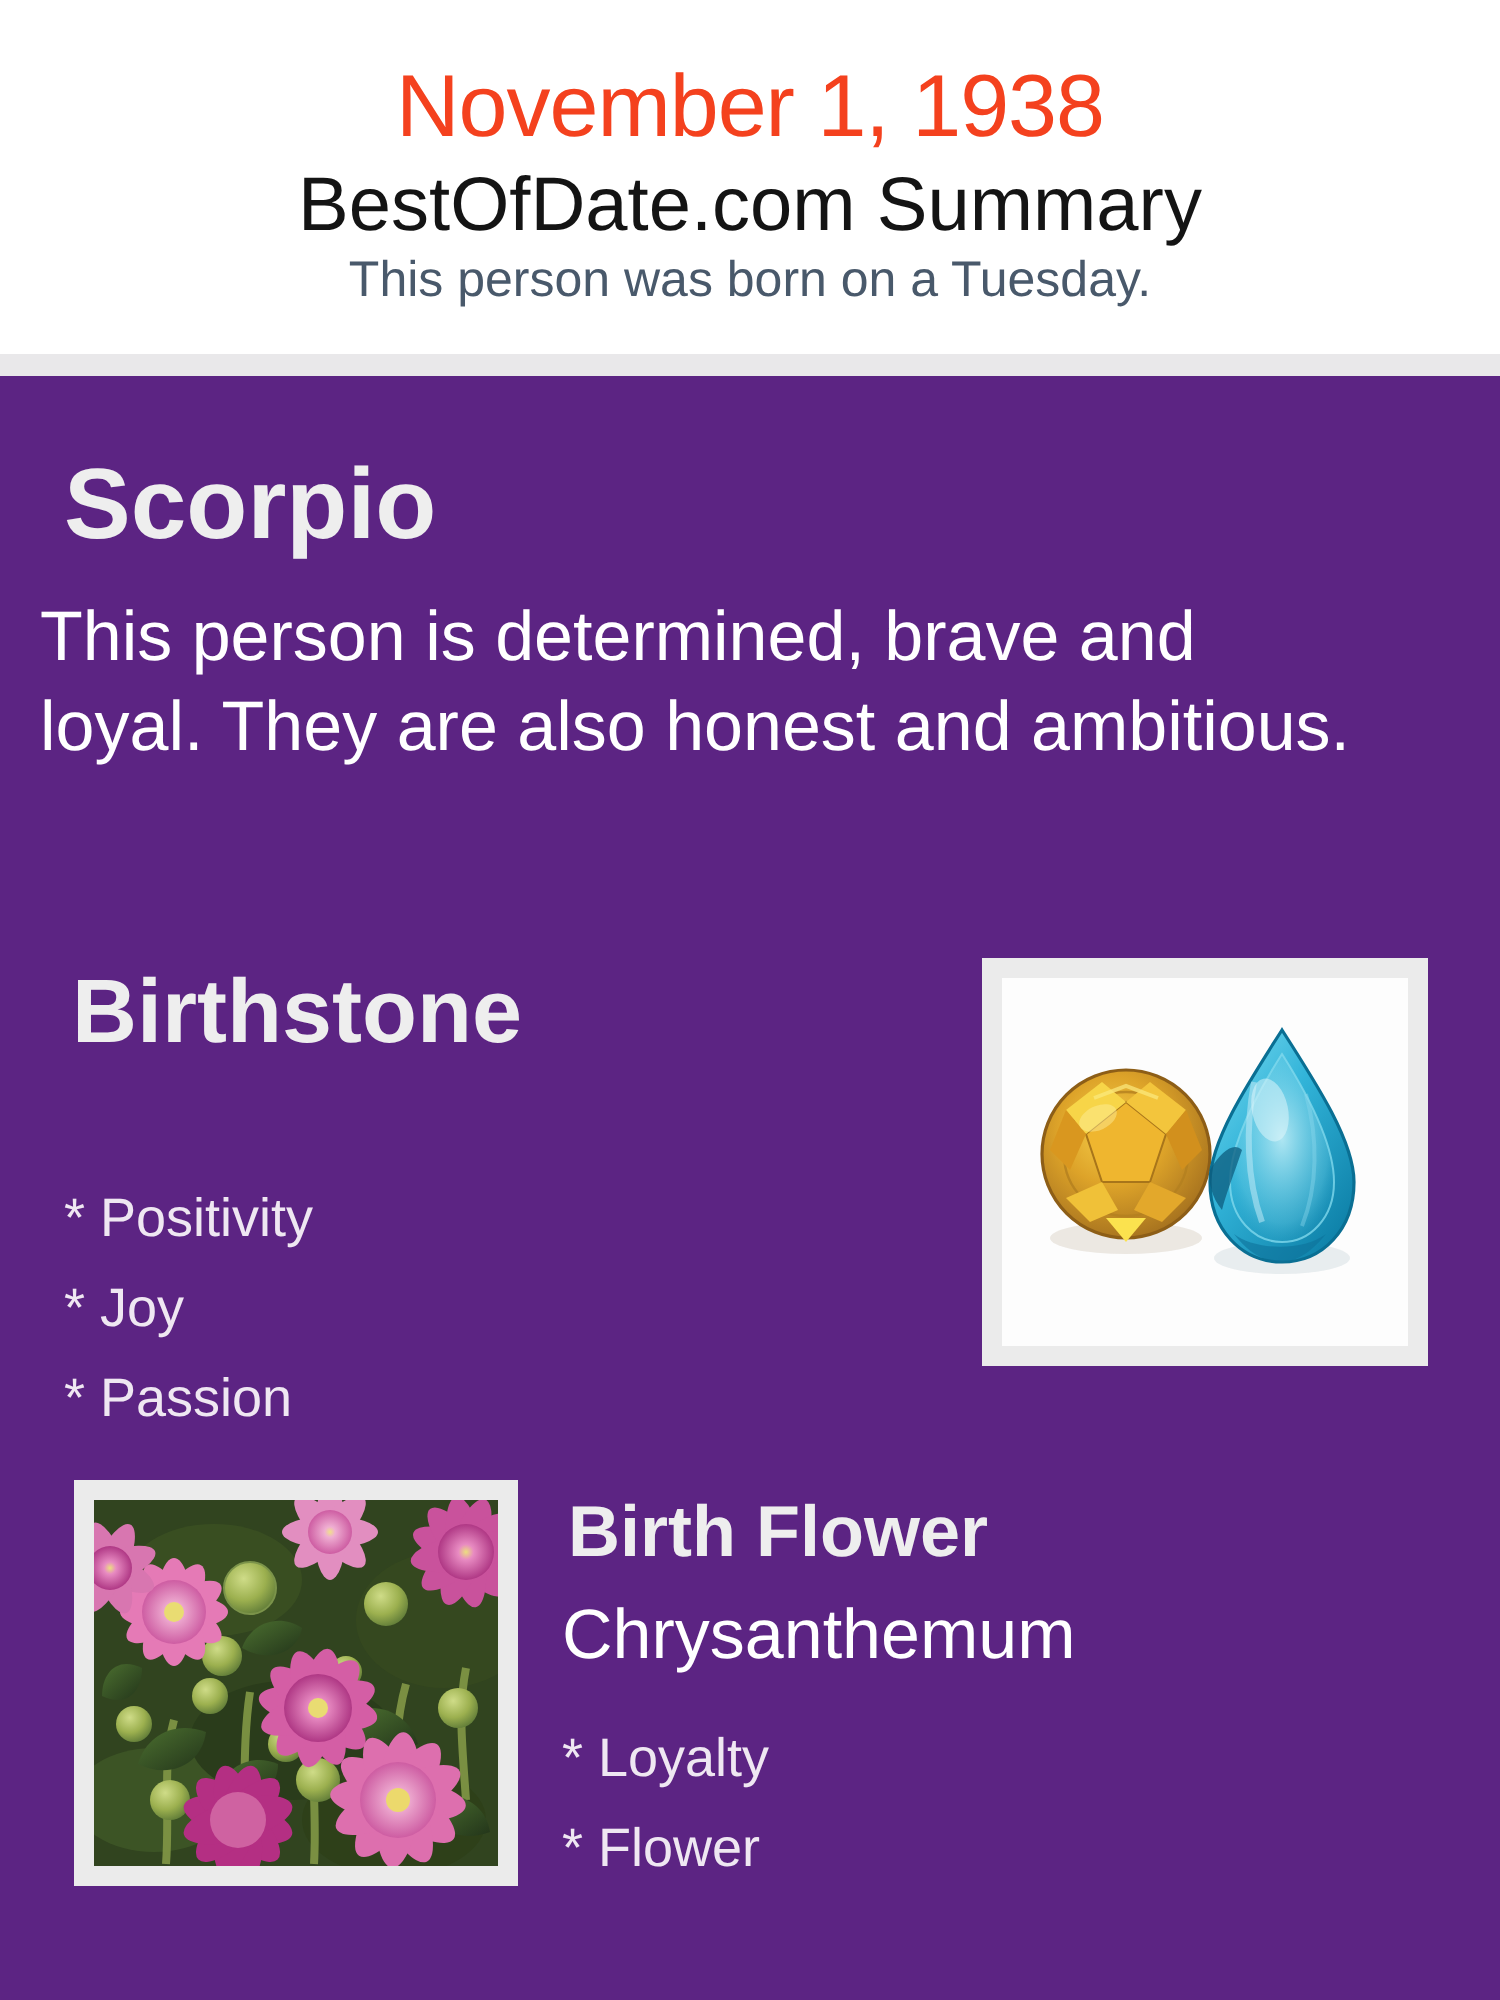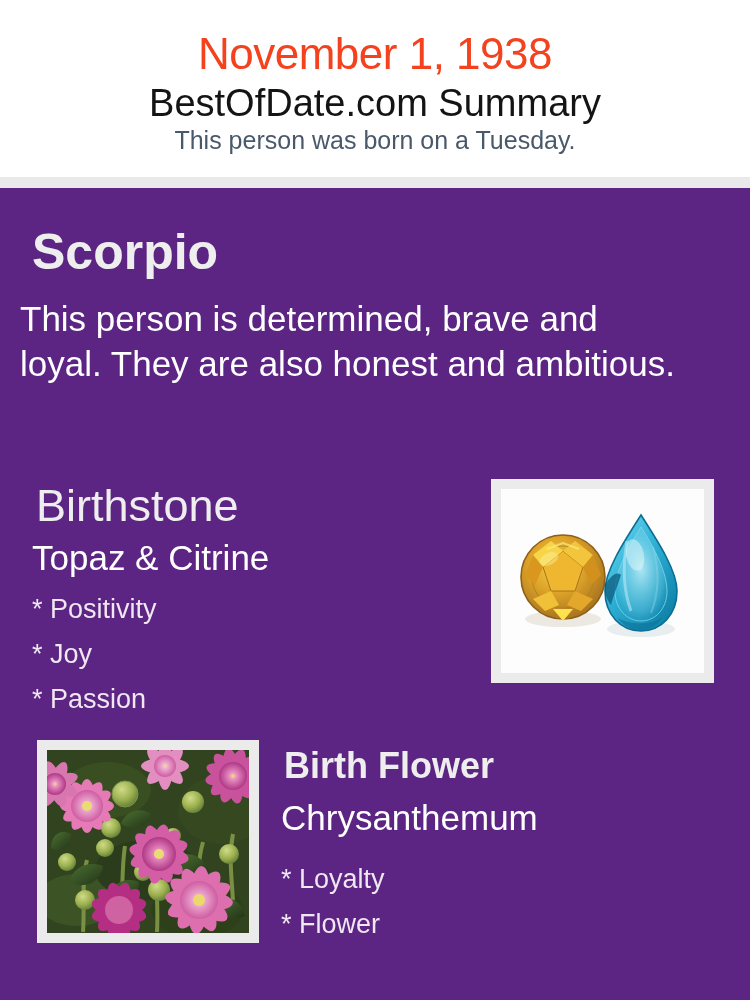--- a/index.html
+++ b/index.html
@@ -97,21 +97,21 @@
     font-family: "Liberation Sans", "DejaVu Sans", sans-serif;
   }
 
   
   .stone-title {
     position: absolute;
     left: 36px; top: 478px;
     margin: 0;
     font-size: 45px;
     line-height: 55px;
-    font-weight: normal;
+    font-weight: bold;
     color: #eeeeee;
     font-family: "Liberation Sans", "DejaVu Sans", sans-serif;
   }
   .stone-name {
     position: absolute;
     left: 32px; top: 535px;
     margin: 0;
     font-size: 35px;
     line-height: 45px;
     font-weight: 400;
@@ -208,21 +208,20 @@
     <div class="header-born">This person was born on a Tuesday.</div>
   </div>
   <div class="header-rule"></div>
 
   <div class="body-panel"></div>
 
   <h2 class="sign-title">Scorpio</h2>
   <p class="sign-desc">This person is determined, brave and loyal. They are also honest and ambitious.</p>
 
   <h2 class="stone-title">Birthstone</h2>
-  <div class="stone-name">Topaz &amp; Citrine</div>
   <ul class="stone-traits">
     <li>* Positivity</li>
     <li>* Joy</li>
     <li>* Passion</li>
   </ul>
 
   <div class="photo-card" id="gem-card">
     <div class="frame-inner">
       <div class="gem-stage">
         <svg class="gem-svg" width="203" height="184" viewBox="0 0 203 184">

